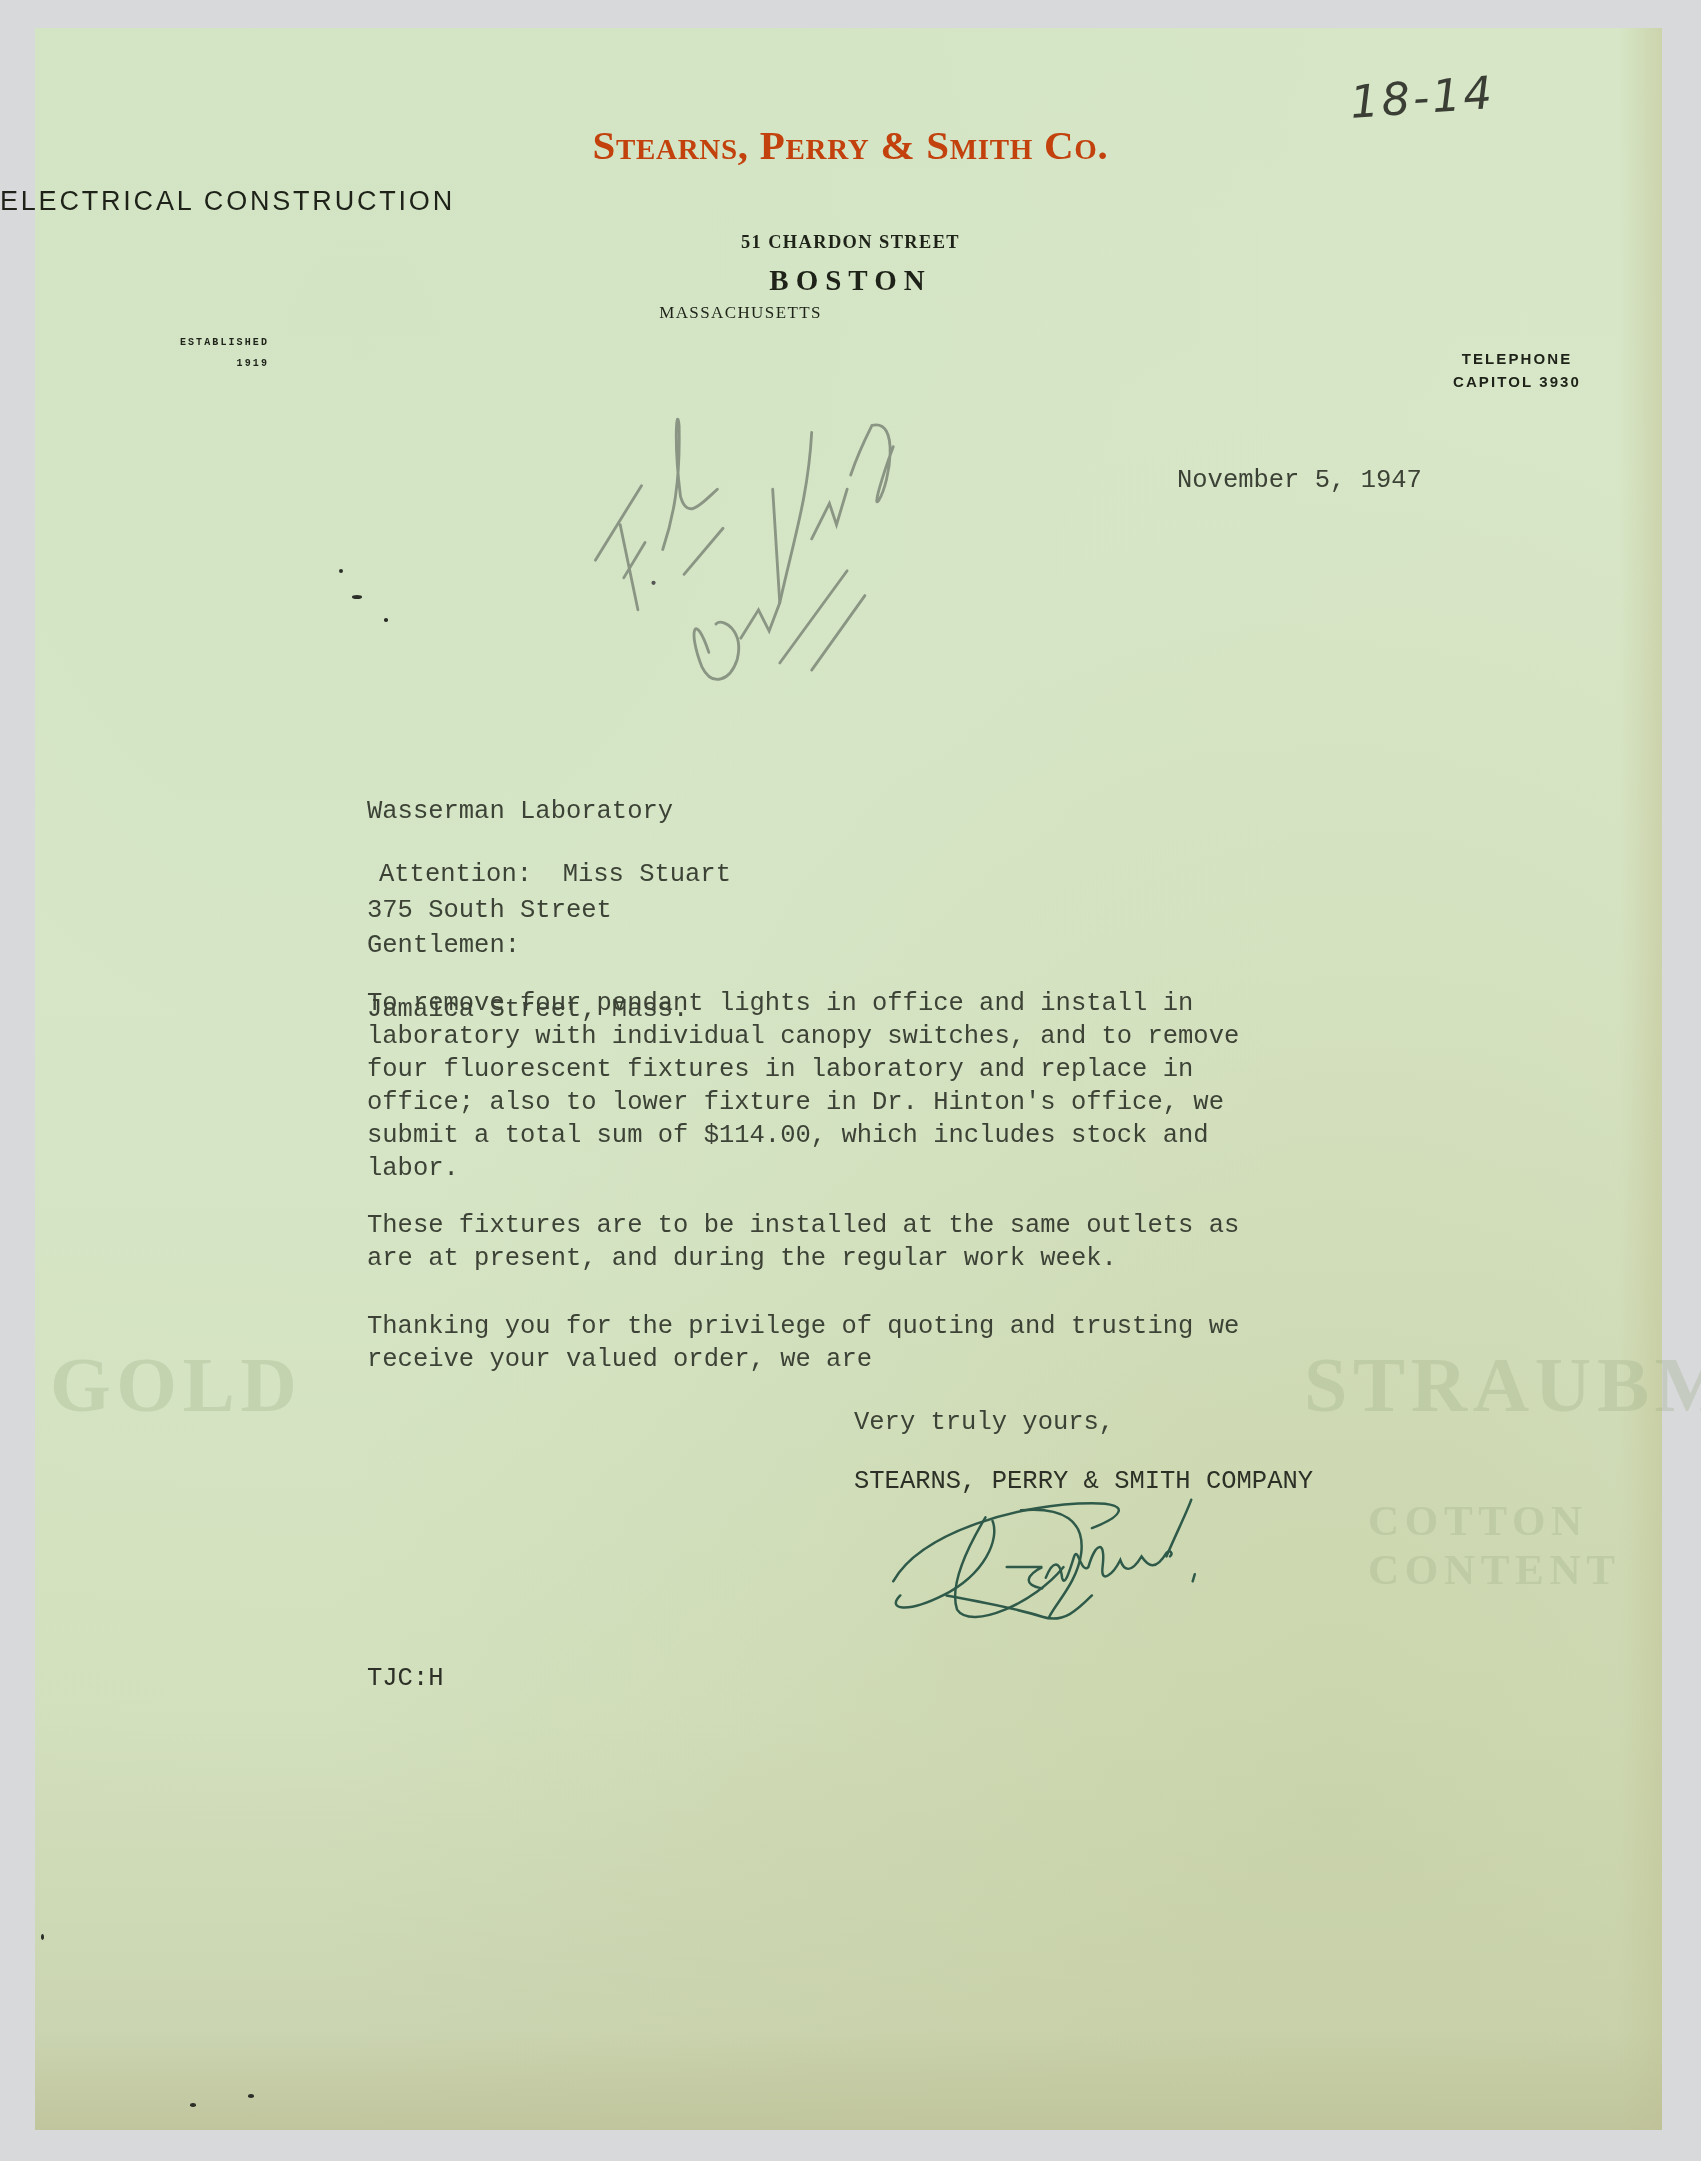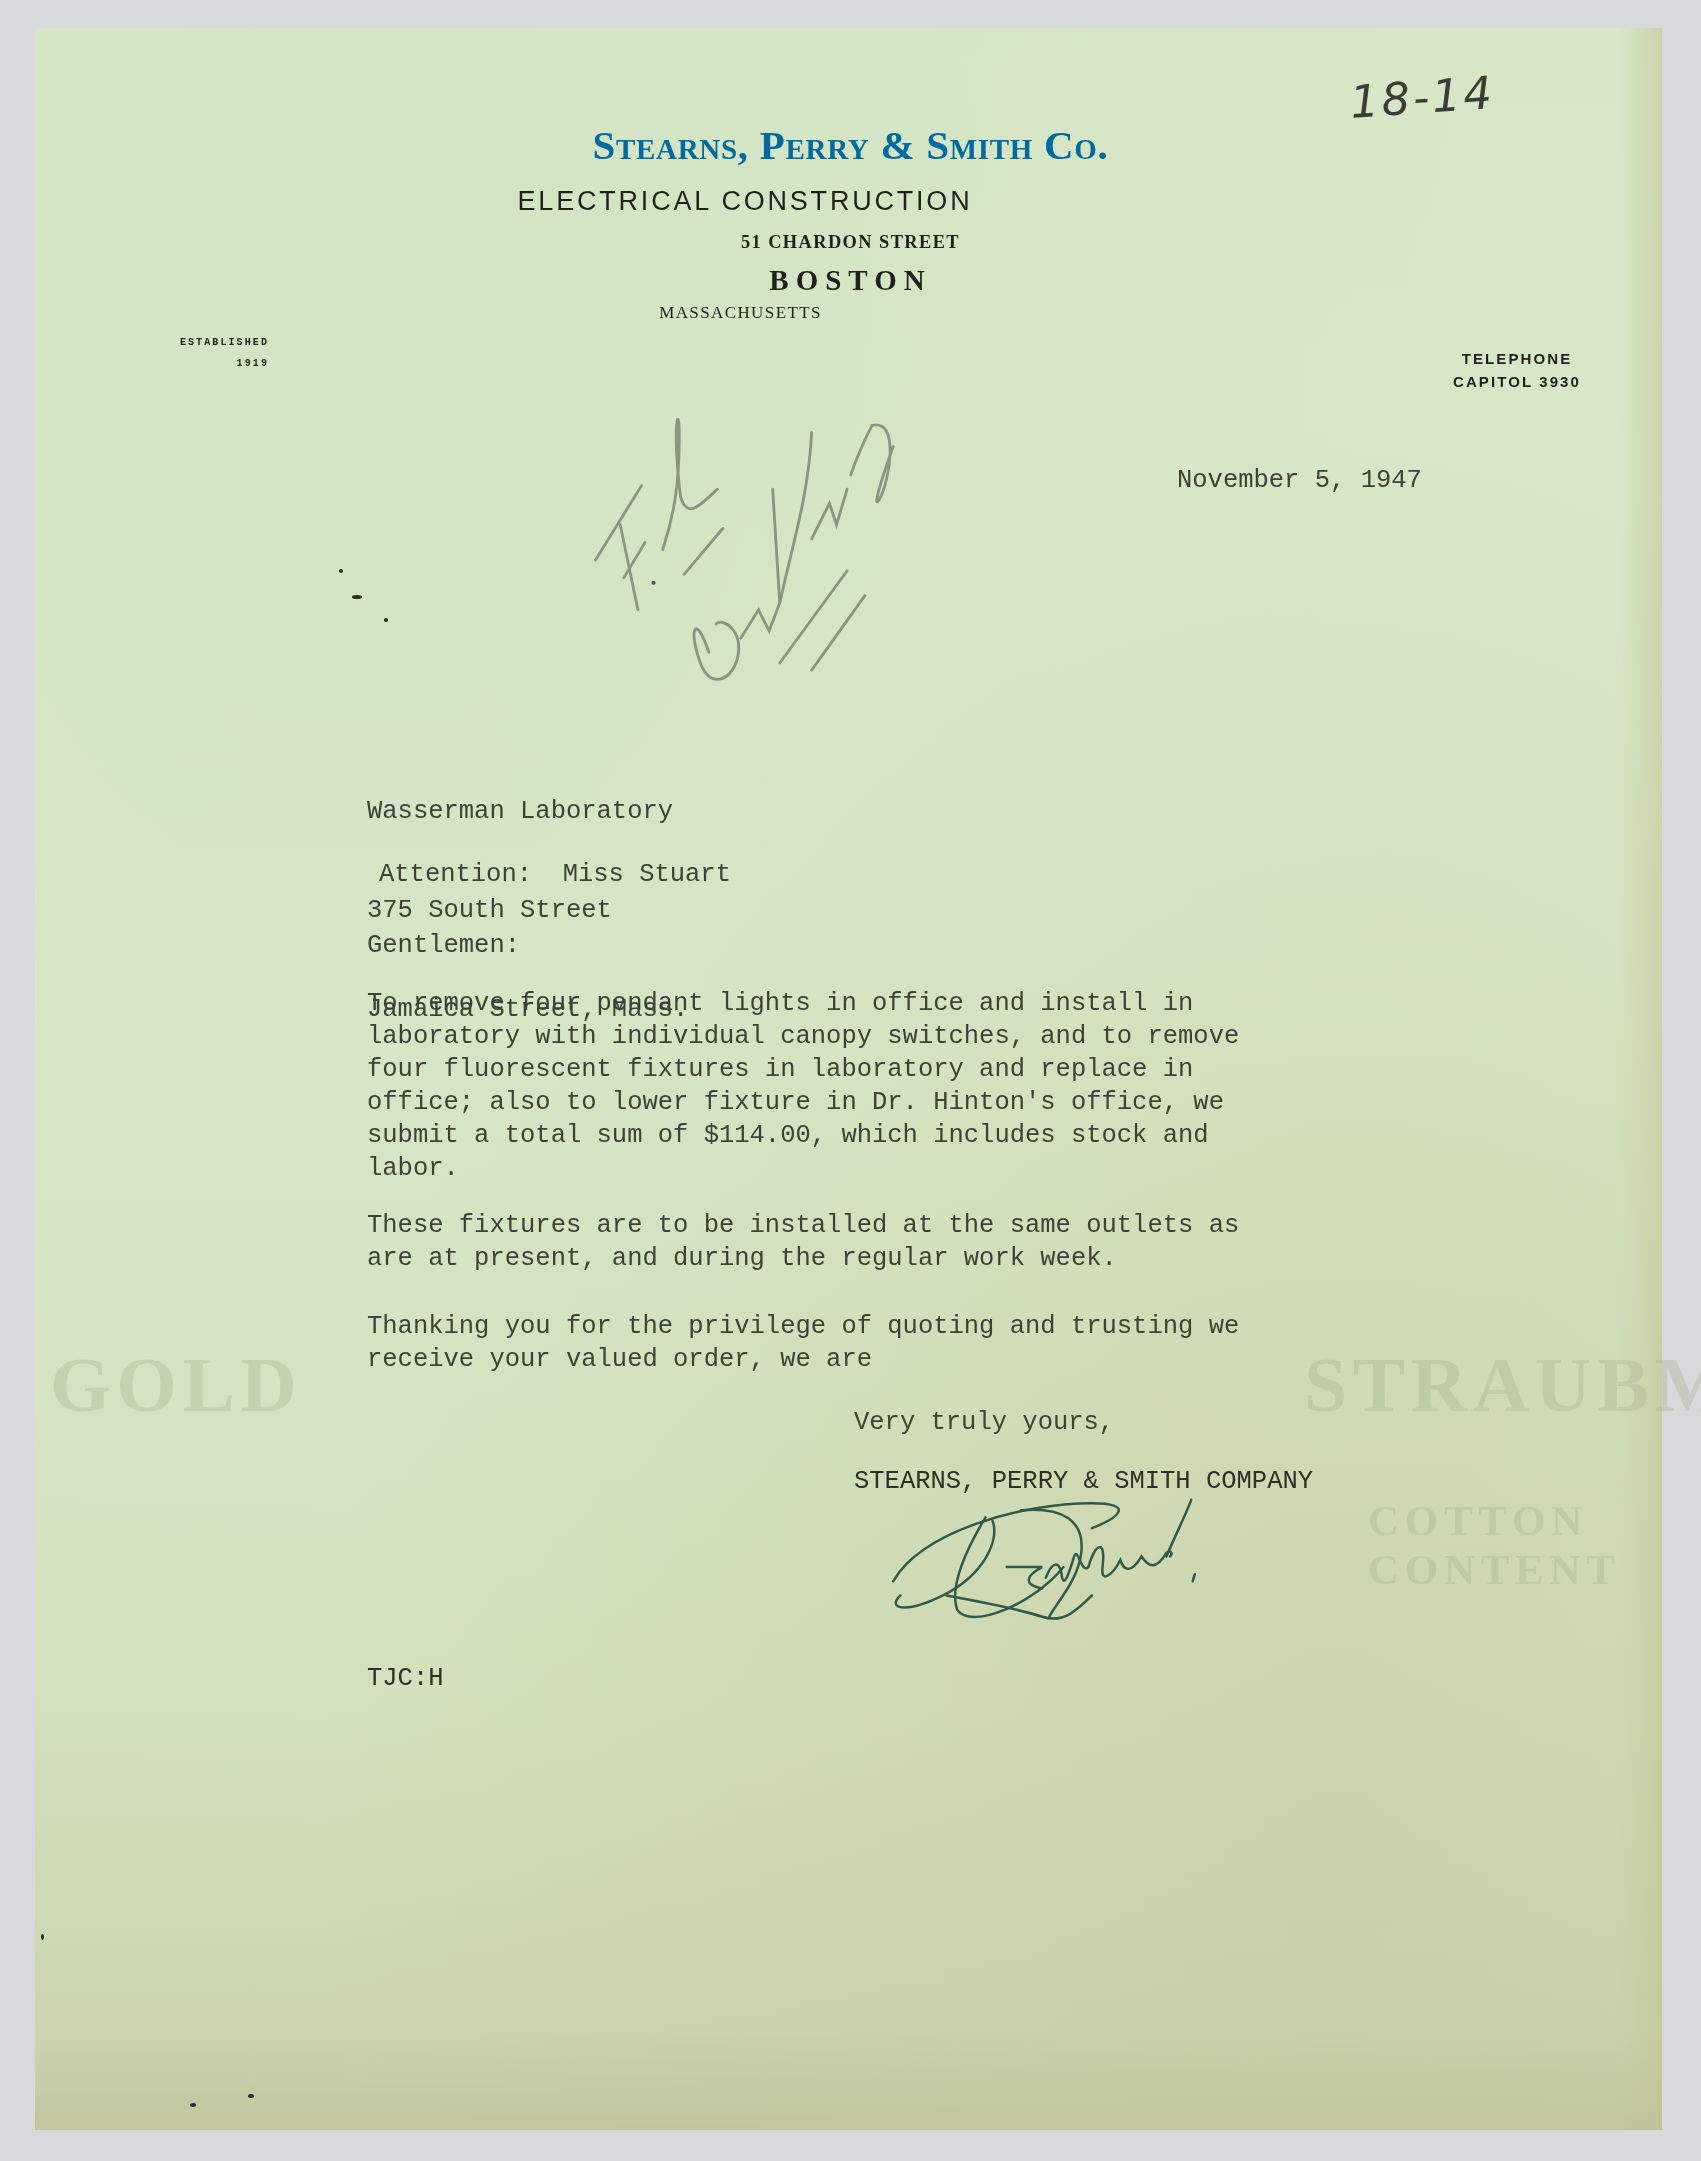--- a/index.html
+++ b/index.html
@@ -26,25 +26,25 @@
     .paper-bottom-edge {
       position: absolute; left: 0; bottom: 0; width: 100%; height: 99px;
       background: linear-gradient(180deg, rgba(190,196,150,0) 0%, rgba(188,190,148,0.6) 100%);
     }
     .abs { position: absolute; }
 
     
     .lh-company {
       left: 0; width: 1701px; top: 121px; text-align: center;
       font-family: "Liberation Serif", serif; font-weight: bold;
-      font-size: 41px; letter-spacing: 0.7px; color: #0369a1;
+      font-size: 41px; letter-spacing: 0.7px; color: #c2410c;
       font-variant: small-caps;
     }
     .lh-trade {
-      left: 0; width: 1490px; top: 186px; text-align: center;
+      left: 0; width: 1490px; top: 186px; 
       font-family: "Liberation Sans", sans-serif;
       font-size: 27px; letter-spacing: 2.8px; color: #1e2218;
     }
     .lh-street {
       left: 0; width: 1701px; top: 232px; text-align: center;
       font-family: "Liberation Serif", serif; font-weight: bold;
       font-size: 18.4px; letter-spacing: 1.4px; color: #1e2218;
     }
     .lh-city {
       left: 0; width: 1701px; top: 264px; text-align: center;

